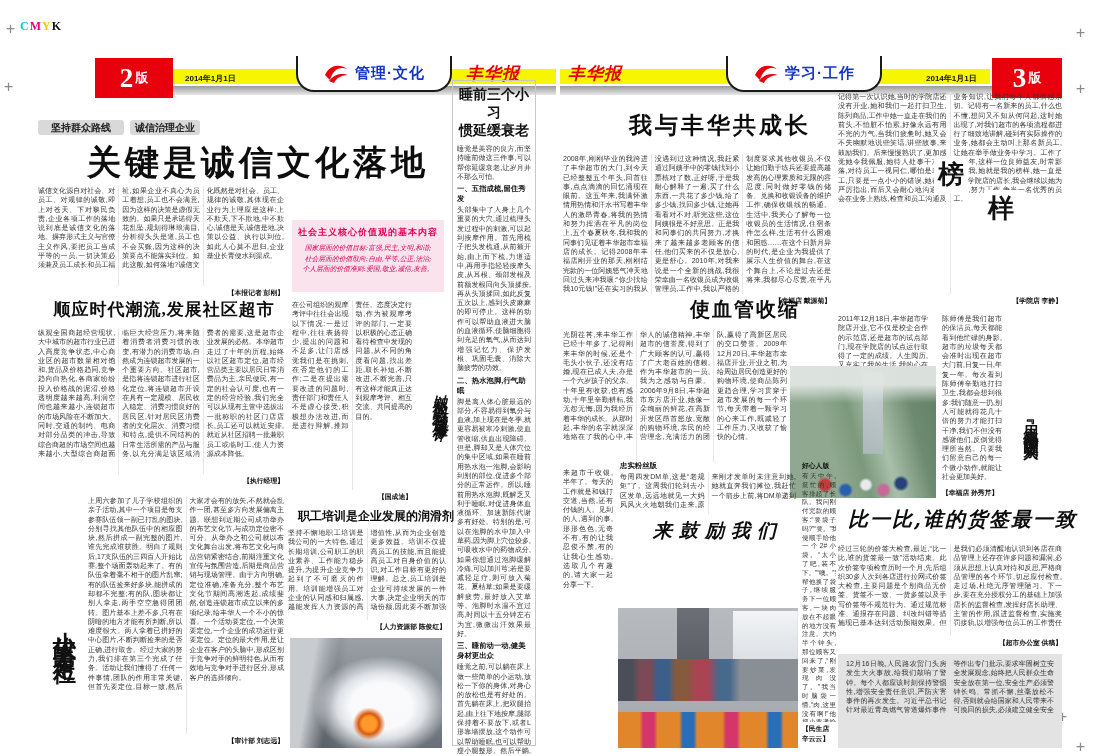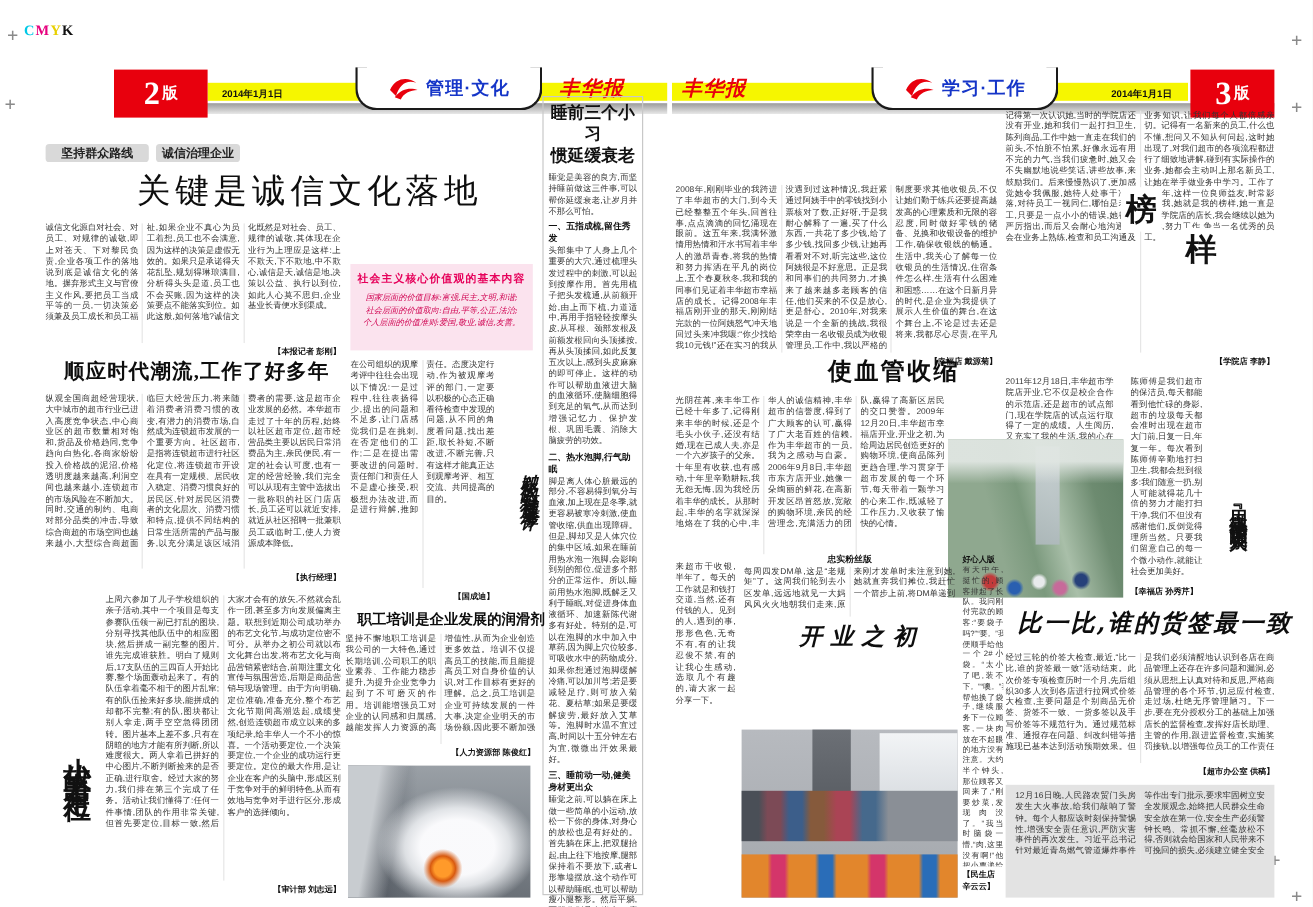--- a/index.html
+++ b/index.html
@@ -17,33 +17,33 @@
   .gbar{background:linear-gradient(#9a9a9a,#e8e8e8);}
   .bubble{background:#fff;border:2px solid #1a1a1a;border-top:none;border-radius:0 0 18px 18px;
           display:flex;align-items:center;justify-content:center;gap:6px;z-index:3;}
   .section-label{font-size:15px;font-weight:bold;color:#1535c8;letter-spacing:1px;}
   .masthead{color:#e8000d;font:bold italic 17px "Liberation Serif",serif;letter-spacing:1px;}
   .datetxt{font-size:8px;font-weight:bold;color:#111;z-index:3;}
   .tagstrip{background:#d9d9d9;border-radius:3px;font-size:10px;font-weight:bold;color:#222;
             display:flex;align-items:center;justify-content:center;}
   
   .hl{color:#0d0d0d;text-align:center;white-space:nowrap;}
-  .hl-a1{font-size:28px;font-weight:400;letter-spacing:4px;text-align:center;}
+  .hl-a1{font-size:34px;font-weight:700;letter-spacing:4px;text-align:center;}
   .hl-b1{font-size:23px;font-weight:900;letter-spacing:3px;}
   .hl-b2{font-size:20px;font-weight:900;letter-spacing:2px;}
   .hl-serif{font-family:"Liberation Serif",serif;font-weight:bold;font-size:17px;letter-spacing:1px;}
   .hl-small{font-size:12px;font-weight:bold;letter-spacing:0px;}
   .hl-script{font-family:"DejaVu Serif",serif;font-style:italic;font-weight:bold;}
   
   .bt{font-size:7px;line-height:9.3px;text-align:justify;color:#333;overflow:hidden;}
   .bt2{column-count:2;column-gap:7px;column-rule:1px solid #e6e6e6;}
   .bt3{column-count:3;column-gap:7px;column-rule:1px solid #e6e6e6;}
   .byline{font-weight:bold;text-align:right;font-size:6.8px;margin-top:2px;color:#111;}
   .sub{font-weight:bold;color:#111;margin:3px 0 1px;font-size:7.4px;}
-  .sub-c{text-align:center;}
+  .sub-c{text-align:left;}
   
   .vtitle{writing-mode:vertical-rl;font-family:"Liberation Serif",serif;font-weight:bold;color:#111;
           text-align:center;}
   .v-big{font-size:23px;letter-spacing:6px;}
   .v-mid{font-size:14px;font-style:italic;letter-spacing:3px;}
   .v-wx{font-size:15px;letter-spacing:2px;}
   
   .pinkbox{background:#fbe3ee;text-align:center;padding-top:6px;box-sizing:border-box;}
   .pinkbox .ptitle{color:#e6005a;font-size:9px;font-weight:bold;letter-spacing:1px;margin-bottom:4px;}
   .pinkbox .pline{color:#d00050;font-size:6.8px;line-height:10.5px;font-family:"DejaVu Serif",serif;font-style:italic;}
@@ -121,21 +121,21 @@
     <div class="byline">【本报记者 彭刚】</div>
   </div>
 
   <div class="abs pinkbox" style="left:292px;top:220px;width:152px;height:72px;">
     <div class="ptitle">社会主义核心价值观的基本内容</div>
     <div class="pline">国家层面的价值目标:富强,民主,文明,和谐;</div>
     <div class="pline">社会层面的价值取向:自由,平等,公正,法治;</div>
     <div class="pline">个人层面的价值准则:爱国,敬业,诚信,友善。</div>
   </div>
 
-  <div class="abs hl hl-serif" style="left:40px;top:298px;width:248px;">顺应时代潮流,工作了好多年</div>
+  <div class="abs hl hl-serif" style="left:40px;top:298px;width:248px;">顺应时代潮流,发展社区超市</div>
   <div class="abs" style="left:38px;top:328px;width:246px;height:158px;">
     <div class="bt bt3" style="height:146px;">纵观全国商超经营现状,大中城市的超市行业已进入高度竞争状态,中心商业区的超市数量相对饱和,货品及价格趋同,竞争趋向白热化,各商家纷纷投入价格战的泥沼,价格透明度越来越高,利润空间也越来越小,连锁超市的市场风险在不断加大。同时,交通的制约、电商对部分品类的冲击,导致综合商超的市场空间也越来越小,大型综合商超面临巨大经营压力,将来随着消费者消费习惯的改变,有潜力的消费市场,自然成为连锁超市发展的一个重要方向。社区超市,是指将连锁超市进行社区化定位,将连锁超市开设在具有一定规模、居民收入稳定、消费习惯良好的居民区,针对居民区消费者的文化层次、消费习惯和特点,提供不同结构的日常生活所需的产品与服务,以充分满足该区域消费者的需要,这是超市企业发展的必然。本华超市走过了十年的历程,始终以社区超市定位,超市经营品类主要以居民日常消费品为主,亲民便民,有一定的社会认可度,也有一定的经营经验,我们完全可以从现有主管中选拔出一批称职的社区门店店长,员工还可以就近安排,就近从社区招聘一批兼职员工或临时工,使人力资源成本降低。</div>
     <div class="byline">【执行经理】</div>
   </div>
 
   <div class="abs" style="left:292px;top:300px;width:120px;height:204px;">
     <div class="bt bt2" style="height:190px;">在公司组织的观摩考评中往往会出现以下情况:一是过程中,往往表扬得少,提出的问题和不足多,让门店感觉我们是在挑刺,在否定他们的工作;二是在提出需要改进的问题时,责任部门和责任人不是虚心接受,积极想办法改进,而是进行辩解,推卸责任。态度决定行动,作为被观摩考评的部门,一定要以积极的心态正确看待检查中发现的问题,从不同的角度看问题,找出差距,取长补短,不断改进,不断完善,只有这样才能真正达到观摩考评、相互交流、共同提高的目的。</div>
     <div class="byline">【国成迪】</div>
   </div>
   <div class="abs vtitle v-mid" style="left:418px;top:302px;width:30px;height:200px;">以积极的心态对待观摩考评</div>
@@ -174,20 +174,21 @@
       <path d="M6 19 C12 11,20 11,25 13 C19 13,13 16,11 21 Z" fill="#e8000d"></path>
     </svg>
     <span class="section-label">学习·工作</span>
   </div>
   <div class="abs datetxt" style="left:926px;top:73px;">2014年1月1日</div>
   <div class="abs pagebox" style="left:992px;top:58px;width:70px;height:40px;">
     <span class="big">3</span>
     <span class="small">版</span>
   </div>
 
+  <div class="abs hl hl-b1" style="left:600px;top:110px;width:240px;">我与丰华共成长</div>
   <div class="abs" style="left:563px;top:154px;width:268px;height:152px;">
     <div class="bt bt3" style="height:140px;">2008年,刚刚毕业的我跨进了丰华超市的大门,到今天已经整整五个年头,回首往事,点点滴滴的回忆涌现在眼前。这五年来,我满怀激情用热情和汗水书写着丰华人的激昂青春,将我的热情和努力挥洒在平凡的岗位上,五个春夏秋冬,我和我的同事们见证着丰华超市幸福店的成长。记得2008年丰福店刚开业的那天,刚刚结完款的一位阿姨怒气冲天地回过头来冲我嚷:“你少找给我10元钱!”还在实习的我从没遇到过这种情况,我赶紧通过阿姨手中的零钱找到小票核对了数,正好呀,于是我耐心解释了一遍,买了什么东西,一共花了多少钱,给了多少钱,找回多少钱,让她再看看对不对,听完这些,这位阿姨很是不好意思。正是我和同事们的共同努力,才换来了越来越多老顾客的信任,他们买来的不仅是放心,更是舒心。2010年,对我来说是一个全新的挑战,我很荣幸由一名收银员成为收银管理员,工作中,我以严格的制度要求其他收银员,不仅让她们勤于练兵还要提高越发高的心理素质和无限的容忍度,同时做好零钱的储备、兑换和收银设备的维护工作,确保收银线的畅通。生活中,我关心了解每一位收银员的生活情况,住宿条件怎么样,生活有什么困难和困惑……在这个日新月异的时代,是企业为我提供了展示人生价值的舞台,在这个舞台上,不论是过去还是将来,我都尽心尽责,在平凡的岗位上不断超越自己,与企业一起成长。</div>
     <div class="byline">【幸福店 戴源菊】</div>
   </div>
 
   <div class="abs" style="left:838px;top:92px;width:224px;height:216px;">
     <div class="bt bt2" style="height:202px;">记得第一次认识她,当时的学院店还没有开业,她和我们一起打扫卫生,陈列商品,工作中她一直走在我们的前头,不怕脏不怕累,好像永远有用不完的力气,当我们疲惫时,她又会不失幽默地说些笑话,讲些故事,来鼓励我们。后来慢慢熟识了,更加感觉她令我佩服,她待人处事干净利落,对待员工一视同仁,哪怕是老员工,只要是一点小小的错误,她都会严厉指出,而后又会耐心地沟通,她会在业务上熟练,检查和员工沟通及业务知识,让我们每个人都倍感亲切。记得有一名新来的员工,什么也不懂,想问又不知从何问起,这时她出现了,对我们超市的各项流程都进行了细致地讲解,碰到有实际操作的业务,她都会主动叫上那名新员工,让她在举手做业务中学习。工作了好多年,这样一位良师益友,时常影响着我,她就是我的榜样,她一直是我们学院店的店长,我会继续以她为榜样,努力工作,争当一名优秀的员工。</div>
     <div class="byline">【学院店 李静】</div>
   </div>
   <div class="abs bang-char" style="left:934px;top:156px;">榜</div>
@@ -205,21 +206,21 @@
     <div class="bt" style="height:172px;">陈师傅是我们超市的保洁员,每天都能看到他忙碌的身影,超市的垃圾每天都会准时出现在超市大门前,日复一日,年复一年。每次看到陈师傅辛勤地打扫卫生,我都会想到很多:我们随意一扔,别人可能就得花几十倍的努力才能打扫干净,我们不但没有感谢他们,反倒觉得理所当然。只要我们留意自己的每一个微小动作,就能让社会更加美好。</div>
     <div class="byline" style="text-align:left;">【幸福店 孙秀芹】</div>
   </div>
   <div class="abs vtitle v-wx" style="left:1006px;top:308px;width:34px;height:232px;">用『微小动作』温暖别人</div>
 
   <div class="abs bt" style="left:563px;top:468px;width:50px;height:280px;">来超市干收银,半年了。每天的工作就是和钱打交道,当然,还有付钱的人。见到的人,遇到的事,形形色色,无奇不有,有的让我忍俊不禁,有的让我心生感动,选取几个有趣的,请大家一起分享一下。</div>
   <div class="abs" style="left:620px;top:458px;width:176px;height:56px;">
     <div class="sub sub-c">忠实粉丝版</div>
     <div class="bt bt2" style="height:42px;">每周四发DM单,这是“老规矩”了。这周我们轮到去小区发单,远远地就见一大妈风风火火地朝我们走来,原来刚才发单时未注意到她,她就直奔我们摊位,我赶忙一个箭步上前,将DM单递到她手里,大妈这才心满意足地离开。</div>
   </div>
-  <div class="abs hl hl-script" style="left:636px;top:518px;width:164px;font-size:19px;letter-spacing:7px;">开业之初</div>
+  <div class="abs hl hl-script" style="left:636px;top:518px;width:164px;font-size:19px;letter-spacing:7px;">来鼓励我们</div>
   <div class="abs photo photo-fruit" style="left:618px;top:608px;width:180px;height:140px;"></div>
   <div class="abs" style="left:802px;top:458px;width:34px;height:290px;">
     <div class="sub" style="font-size:6.8px;">好心人版</div>
     <div class="bt" style="font-size:6.5px;line-height:8.8px;height:250px;">有天中午,挺忙的,顾客排起了长队。我问刚付完款的顾客:“要袋子吗?”“要。”我便顺手给他一个2#小袋。“太小了吧,装不下。”“噢。”我帮他换了袋子,继续服务下一位顾客,一块肉放在不起眼的地方没有注意。大约半个钟头,那位顾客又回来了,“刚要炒菜,发现肉没了。”我当时脑袋一懵,“肉,这里没有啊!”他把小票递给我一看,我才缓过神来,“实在不好意思,由于我的疏忽,您的肉可能让别人拿走了。”那人并没有生气,“没事,我再去买一块就是,那我来付钱吧。”一会工夫,他回来了,丢下两块钱就走了。旁边的顾客赞道:“那人真好,平日就这么好心肠。”这件事对我触动很大,今后我一定要改掉粗心大意的毛病,决不能给顾客造成损失。</div>
     <div class="byline" style="text-align:left;">【民生店 辛云云】</div>
   </div>
 
   <div class="abs hl hl-script" style="left:848px;top:506px;width:206px;font-size:20px;letter-spacing:2px;">比一比,谁的货签最一致</div>
   <div class="abs" style="left:838px;top:544px;width:224px;height:106px;">
     <div class="bt bt2" style="height:92px;">经过三轮的价签大检查,最近,“比一比,谁的货签最一致”活动结束。此次价签专项检查历时一个月,先后组织30多人次到各店进行拉网式价签大检查,主要问题是个别商品无价签、货签不一致、一货多签以及手写价签等不规范行为。通过规范标准、通报存在问题、纠改纠错等措施现已基本达到活动预期效果。但是我们必须清醒地认识到各店在商品管理上还存在许多问题和漏洞,必须从思想上认真对待和反思,严格商品管理的各个环节,切忌应付检查,走过场,杜绝无序管理陋习。下一步,要在充分授权分工的基础上加强店长的监督检查,发挥好店长助理、主管的作用,跟进监督检查,实施奖罚接轨,以增强每位员工的工作责任心,以更为严谨细心的态度对待每件工作,真正将规范管理制度化、日常化。</div>

